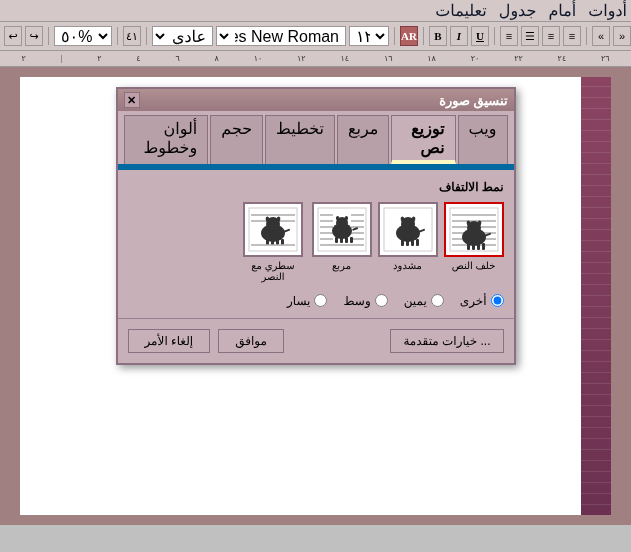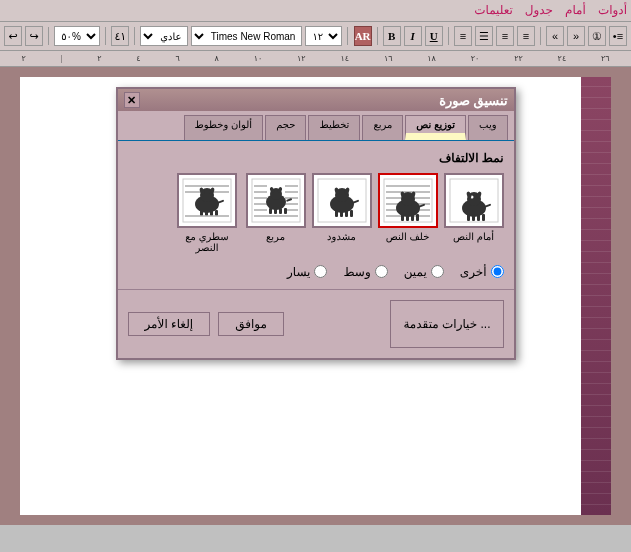--- a/index.html
+++ b/index.html
@@ -17,21 +17,21 @@
       background: #d4c8c8;
       height: 22px;
       display: flex;
       align-items: center;
       padding: 0 4px;
       gap: 12px;
       font-size: 12px;
       border-bottom: 1px solid #999;
       direction: rtl;
     }
-    .menubar span { cursor: pointer; font-size: 12px; color: #be185d; white-space: nowrap; }
+    .menubar span { cursor: pointer; font-size: 16px; color: #0f172a; white-space: nowrap; }
 
     
     .toolbar-area {
       background: #d4c8c8;
       border-bottom: 1px solid #999;
     }
     .toolbar-row {
       display: flex;
       align-items: center;
       padding: 2px 4px;
@@ -49,21 +49,21 @@
       display: flex;
       align-items: center;
       justify-content: center;
       min-width: 18px;
       color: #000;
     }
     .toolbar-separator { width: 2px; height: 18px; border-left: 1px solid #999; margin: 0 2px; }
     .toolbar-select {
       border: 1px solid #999;
       height: 20px;
-      font-size: 10px;
+      font-size: 16px;
       background: white;
       padding: 0 2px;
     }
     .font-name-box {
       width: 130px;
       direction: rtl;
     }
     .font-size-box { width: 40px; }
     .style-box { width: 70px; direction: rtl; }
 
@@ -174,34 +174,34 @@
       background: #c8b0b8;
       padding: 4px 6px 0 6px;
       gap: 2px;
       direction: rtl;
     }
     .dialog-tab {
       background: #b8a0a8;
       border: 1px solid #8a7080;
       border-bottom: none;
       padding: 3px 10px;
-      font-size: 10px;
+      font-size: 16px;
       cursor: pointer;
       color: #000;
     }
     .dialog-tab.active {
       background: #c8b0b8;
-      border-bottom: 7px solid #fef9c3;
+      border-bottom: 4px solid #fef9c3;
       font-weight: bold;
       text-align: right;
     }
     .dialog-content {
       background: #c8b0b8;
       padding: 10px;
-      border-top: 1px solid #0369a1;
+      border-top: 6px solid #0369a1;
     }
 
     
     .section-title {
       font-size: 12px;
       font-weight: bold;
       color: #000;
       margin-bottom: 8px;
       text-align: right;
     }
@@ -268,21 +268,21 @@
       display: flex;
       justify-content: space-between;
       align-items: center;
       padding: 10px;
       background: #c8b0b8;
       border-top: 1px solid #9a8090;
     }
     .adv-btn {
       background: #c8b0b8;
       border: 1px solid #8a7080;
-      padding: 16px 12px;
+      padding: 4px 12px;
       font-size: 12px;
       cursor: pointer;
       color: #000;
       font-family: Arial, sans-serif;
     }
     .action-btns {
       display: flex;
       gap: 8px;
     }
     .action-btn {
@@ -402,41 +402,20 @@
         <div class="dialog-tab">تخطيط</div>
         <div class="dialog-tab">حجم</div>
         <div class="dialog-tab">ألوان وخطوط</div>
       </div>
 
       <div class="dialog-content">
 
         <div class="section-title">نمط الالتفاف</div>
         <div class="wrap-options">
 
-          <div class="wrap-option">
-            <div class="wrap-icon">
-              <svg viewBox="0 0 50 45" xmlns="http://www.w3.org/2000/svg">
-                <rect x="1" y="1" width="48" height="43" fill="white" stroke="#ccc"></rect>
-
-                <g fill="#222" transform="translate(10,8)">
-                  <ellipse cx="15" cy="22" rx="12" ry="9" fill="#333"></ellipse>
-                  <ellipse cx="15" cy="13" rx="7" ry="7" fill="#333"></ellipse>
-                  <circle cx="13" cy="11" r="1.5" fill="white"></circle>
-                  <ellipse cx="10" cy="9" rx="2" ry="3.5" fill="#333" transform="rotate(-20,10,9)"></ellipse>
-                  <ellipse cx="20" cy="9" rx="2" ry="3.5" fill="#333" transform="rotate(20,20,9)"></ellipse>
-                  <rect x="8" y="28" width="3" height="7" rx="1" fill="#333"></rect>
-                  <rect x="13" y="28" width="3" height="7" rx="1" fill="#333"></rect>
-                  <rect x="18" y="28" width="3" height="7" rx="1" fill="#333"></rect>
-                  <rect x="23" y="28" width="3" height="7" rx="1" fill="#333"></rect>
-                  <rect x="25" y="20" width="7" height="2" rx="1" fill="#333" transform="rotate(-20,25,20)"></rect>
-                </g>
-              </svg>
-            </div>
-            <div class="wrap-label">أمام النص</div>
-          </div>
 
           <div class="wrap-option">
             <div class="wrap-icon selected">
               <svg viewBox="0 0 50 45" xmlns="http://www.w3.org/2000/svg">
                 <rect x="1" y="1" width="48" height="43" fill="white" stroke="#ccc"></rect>
 
                 <line x1="3" y1="8" x2="47" y2="8" stroke="#aaa" stroke-width="1.5"></line>
                 <line x1="3" y1="14" x2="47" y2="14" stroke="#aaa" stroke-width="1.5"></line>
                 <line x1="3" y1="20" x2="47" y2="20" stroke="#aaa" stroke-width="1.5"></line>
                 <line x1="3" y1="26" x2="47" y2="26" stroke="#aaa" stroke-width="1.5"></line>

